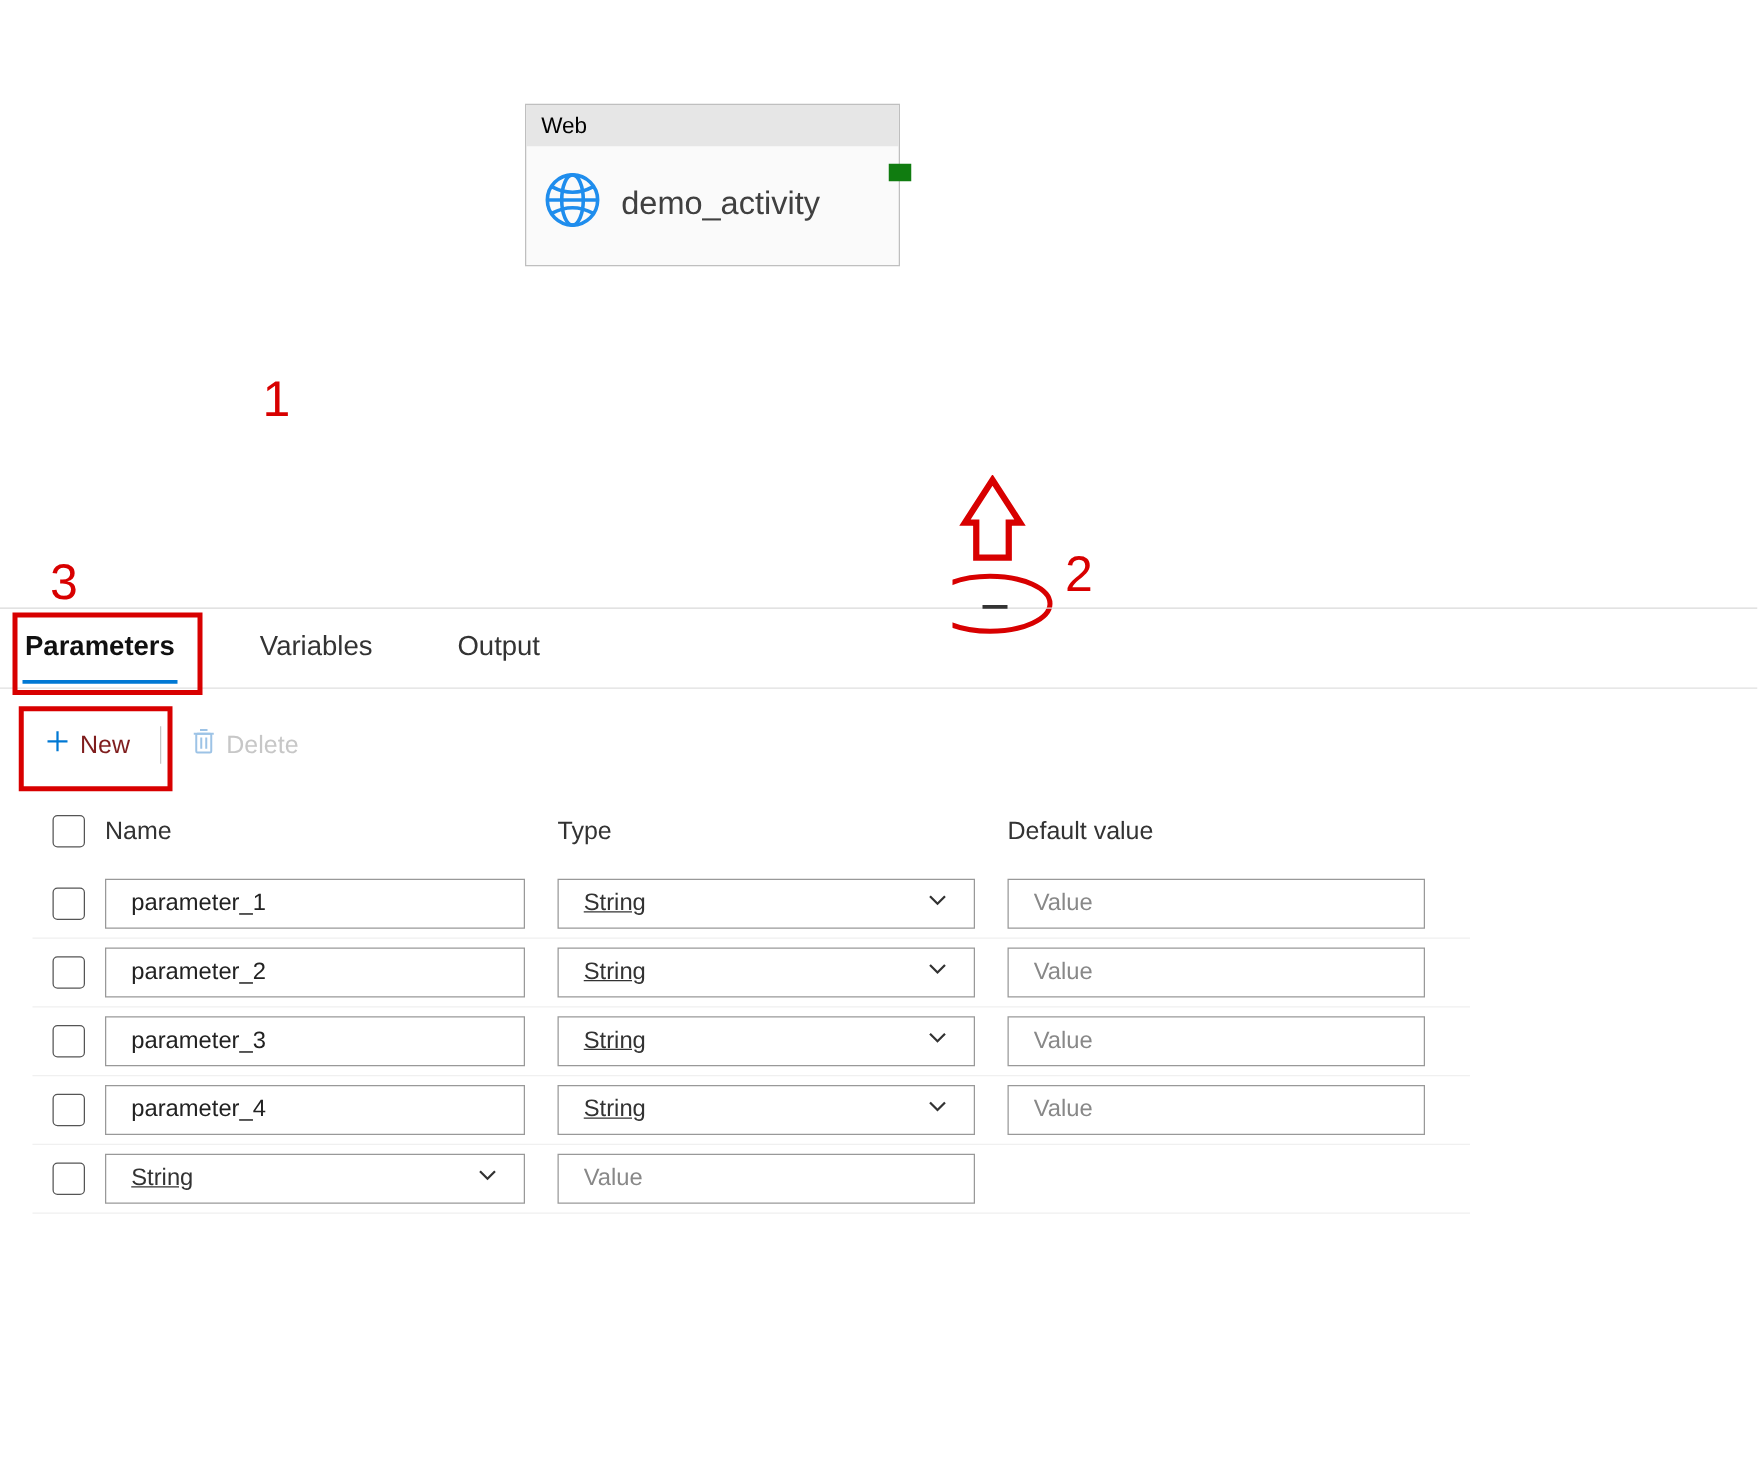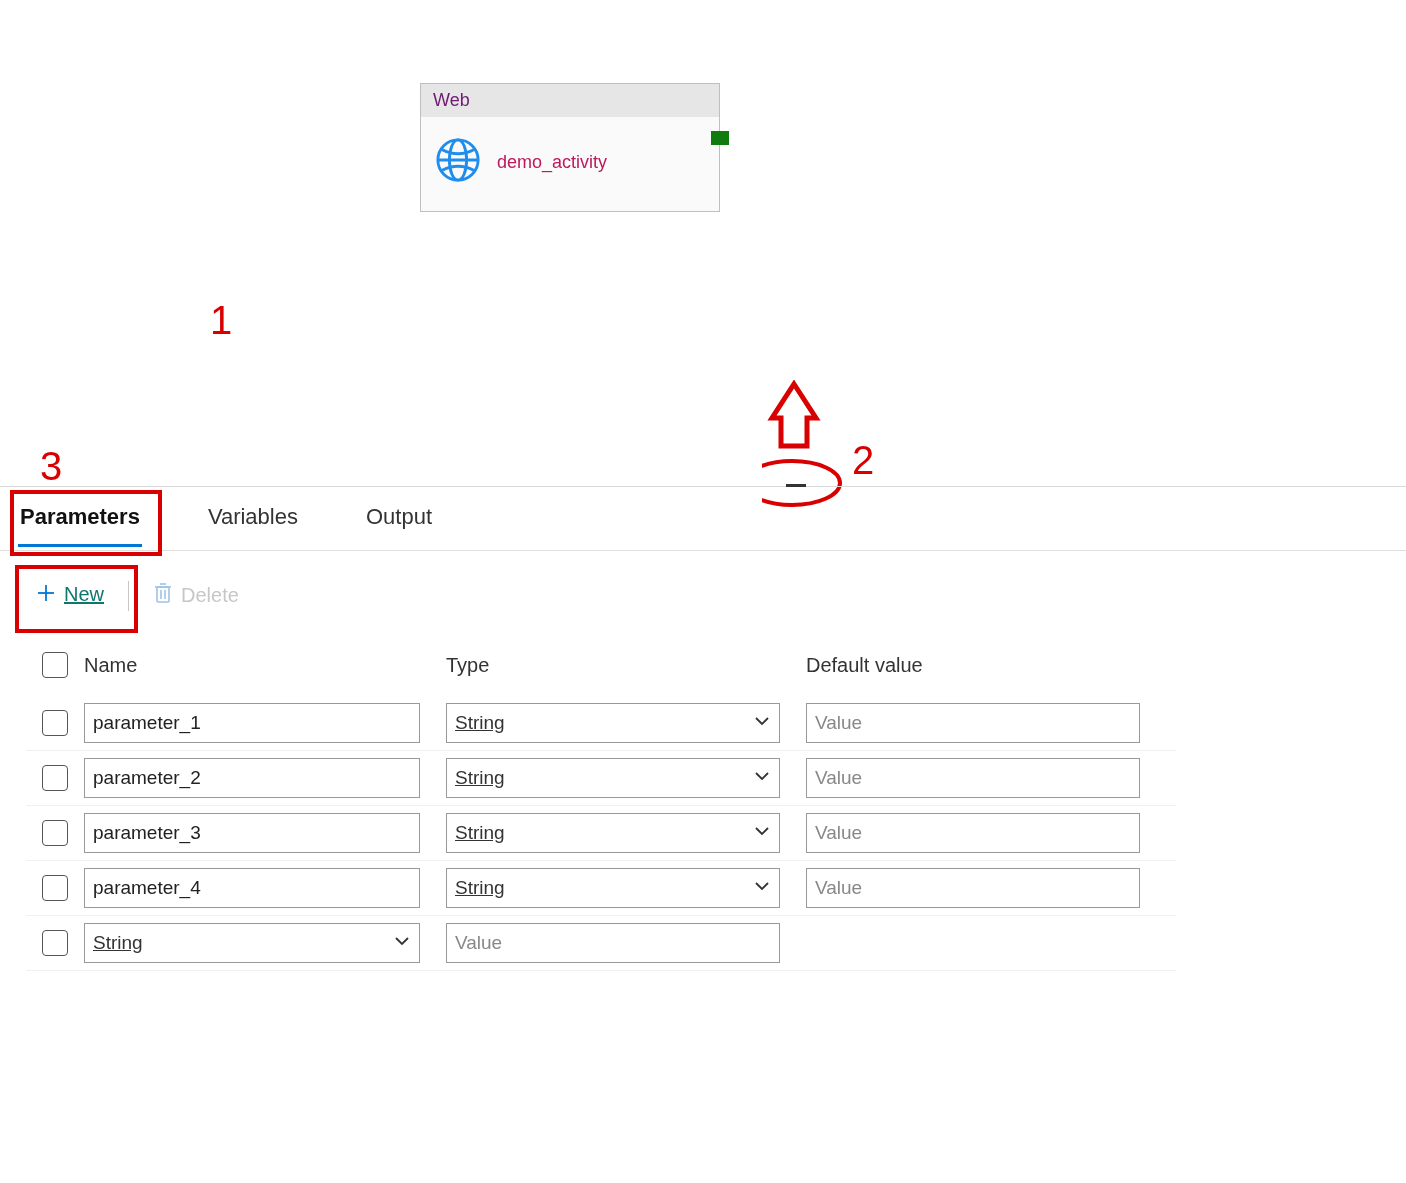--- a/index.html
+++ b/index.html
@@ -25,35 +25,35 @@
     position: absolute;
     left: 420px; top: 83px;
     width: 300px;
     border: 1px solid #bfbfbf;
     background: #fafafa;
   }
   .activity-card-header {
     background: #e6e6e6;
     padding: 6px 12px;
     font-size: 18px;
-    color: #701a75;
+    color: #000000;
   }
   .activity-card-body {
     display: flex;
     align-items: center;
     padding: 20px 14px 24px 14px;
     gap: 16px;
     position: relative;
   }
   .activity-card-body svg {
     width: 46px; height: 46px;
   }
   .activity-name {
-    font-size: 18px;
-    color: #be185d;
+    font-size: 26px;
+    color: #404040;
   }
   .activity-success-handle {
     position: absolute;
     right: -10px; top: 14px;
     width: 18px; height: 14px;
     background: #107c10;
   }
 
   
   .anno {
@@ -128,24 +128,23 @@
   
   .toolbar {
     position: absolute;
     left: 30px; top: 578px;
     display: flex;
     align-items: center;
     gap: 18px;
     font-size: 20px;
   }
   .btn-new {
-    display: flex; gap: 8px;
-    color: #0f766e; cursor: pointer;
+    display: flex; align-items: center; gap: 8px;
+    color: #7f1d1d; cursor: pointer;
     padding: 4px 6px;
-    text-decoration: underline;
   }
   .btn-new svg { width: 20px; height: 20px; stroke: #0078d4; }
   .toolbar-divider {
     width: 1px; height: 30px; background: #c7c7c7;
   }
   .btn-delete {
     display: flex; align-items: center; gap: 8px;
     color: #c7c7c7; cursor: not-allowed;
     padding: 4px 6px;
   }
@@ -176,21 +175,21 @@
   .chk {
     width: 26px; height: 26px;
     border: 1.5px solid #555;
     border-radius: 4px;
     background: #fff;
     cursor: pointer;
   }
   .field {
     height: 40px;
     border: 1px solid #999;
-    padding: 0 8px;
+    padding: 0 20px;
     font-size: 19px;
     display: flex; align-items: center;
     background: #fff;
     margin-right: 26px;
   }
   .field.input { color: #222; cursor: text; }
   .field.input.focused { border: 2px solid #0078d4; }
   .field.select {
     justify-content: space-between;
     cursor: pointer;

